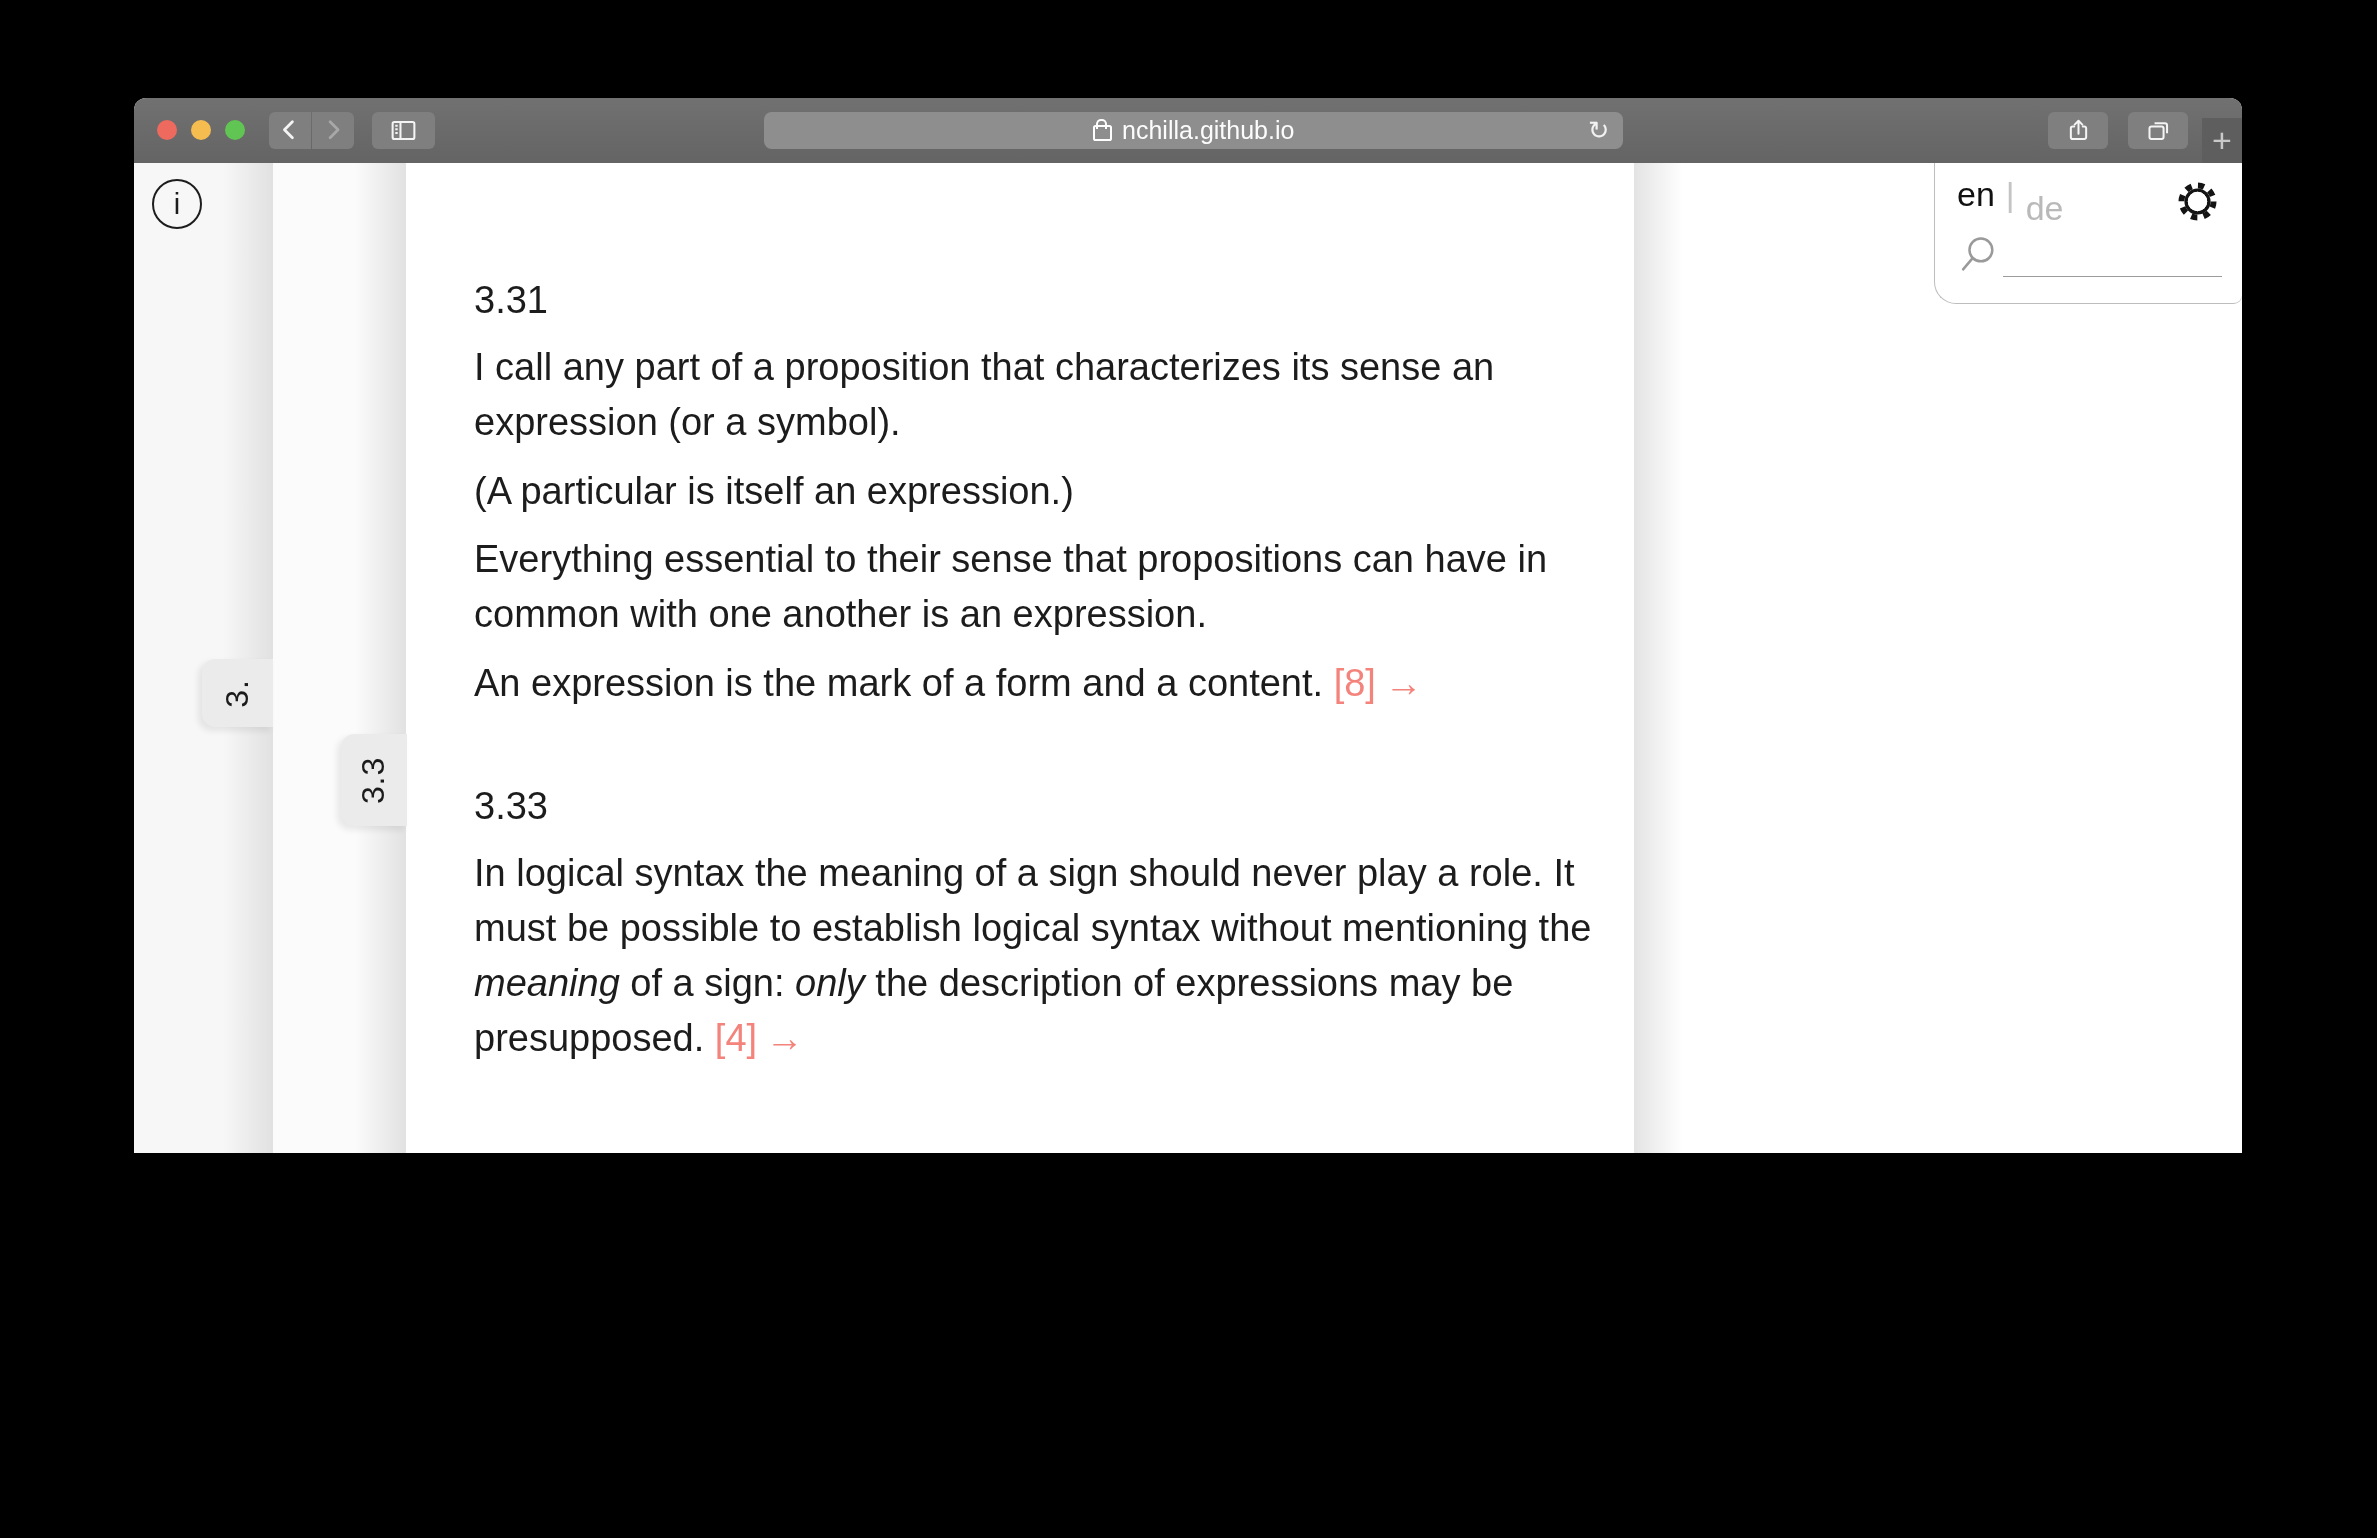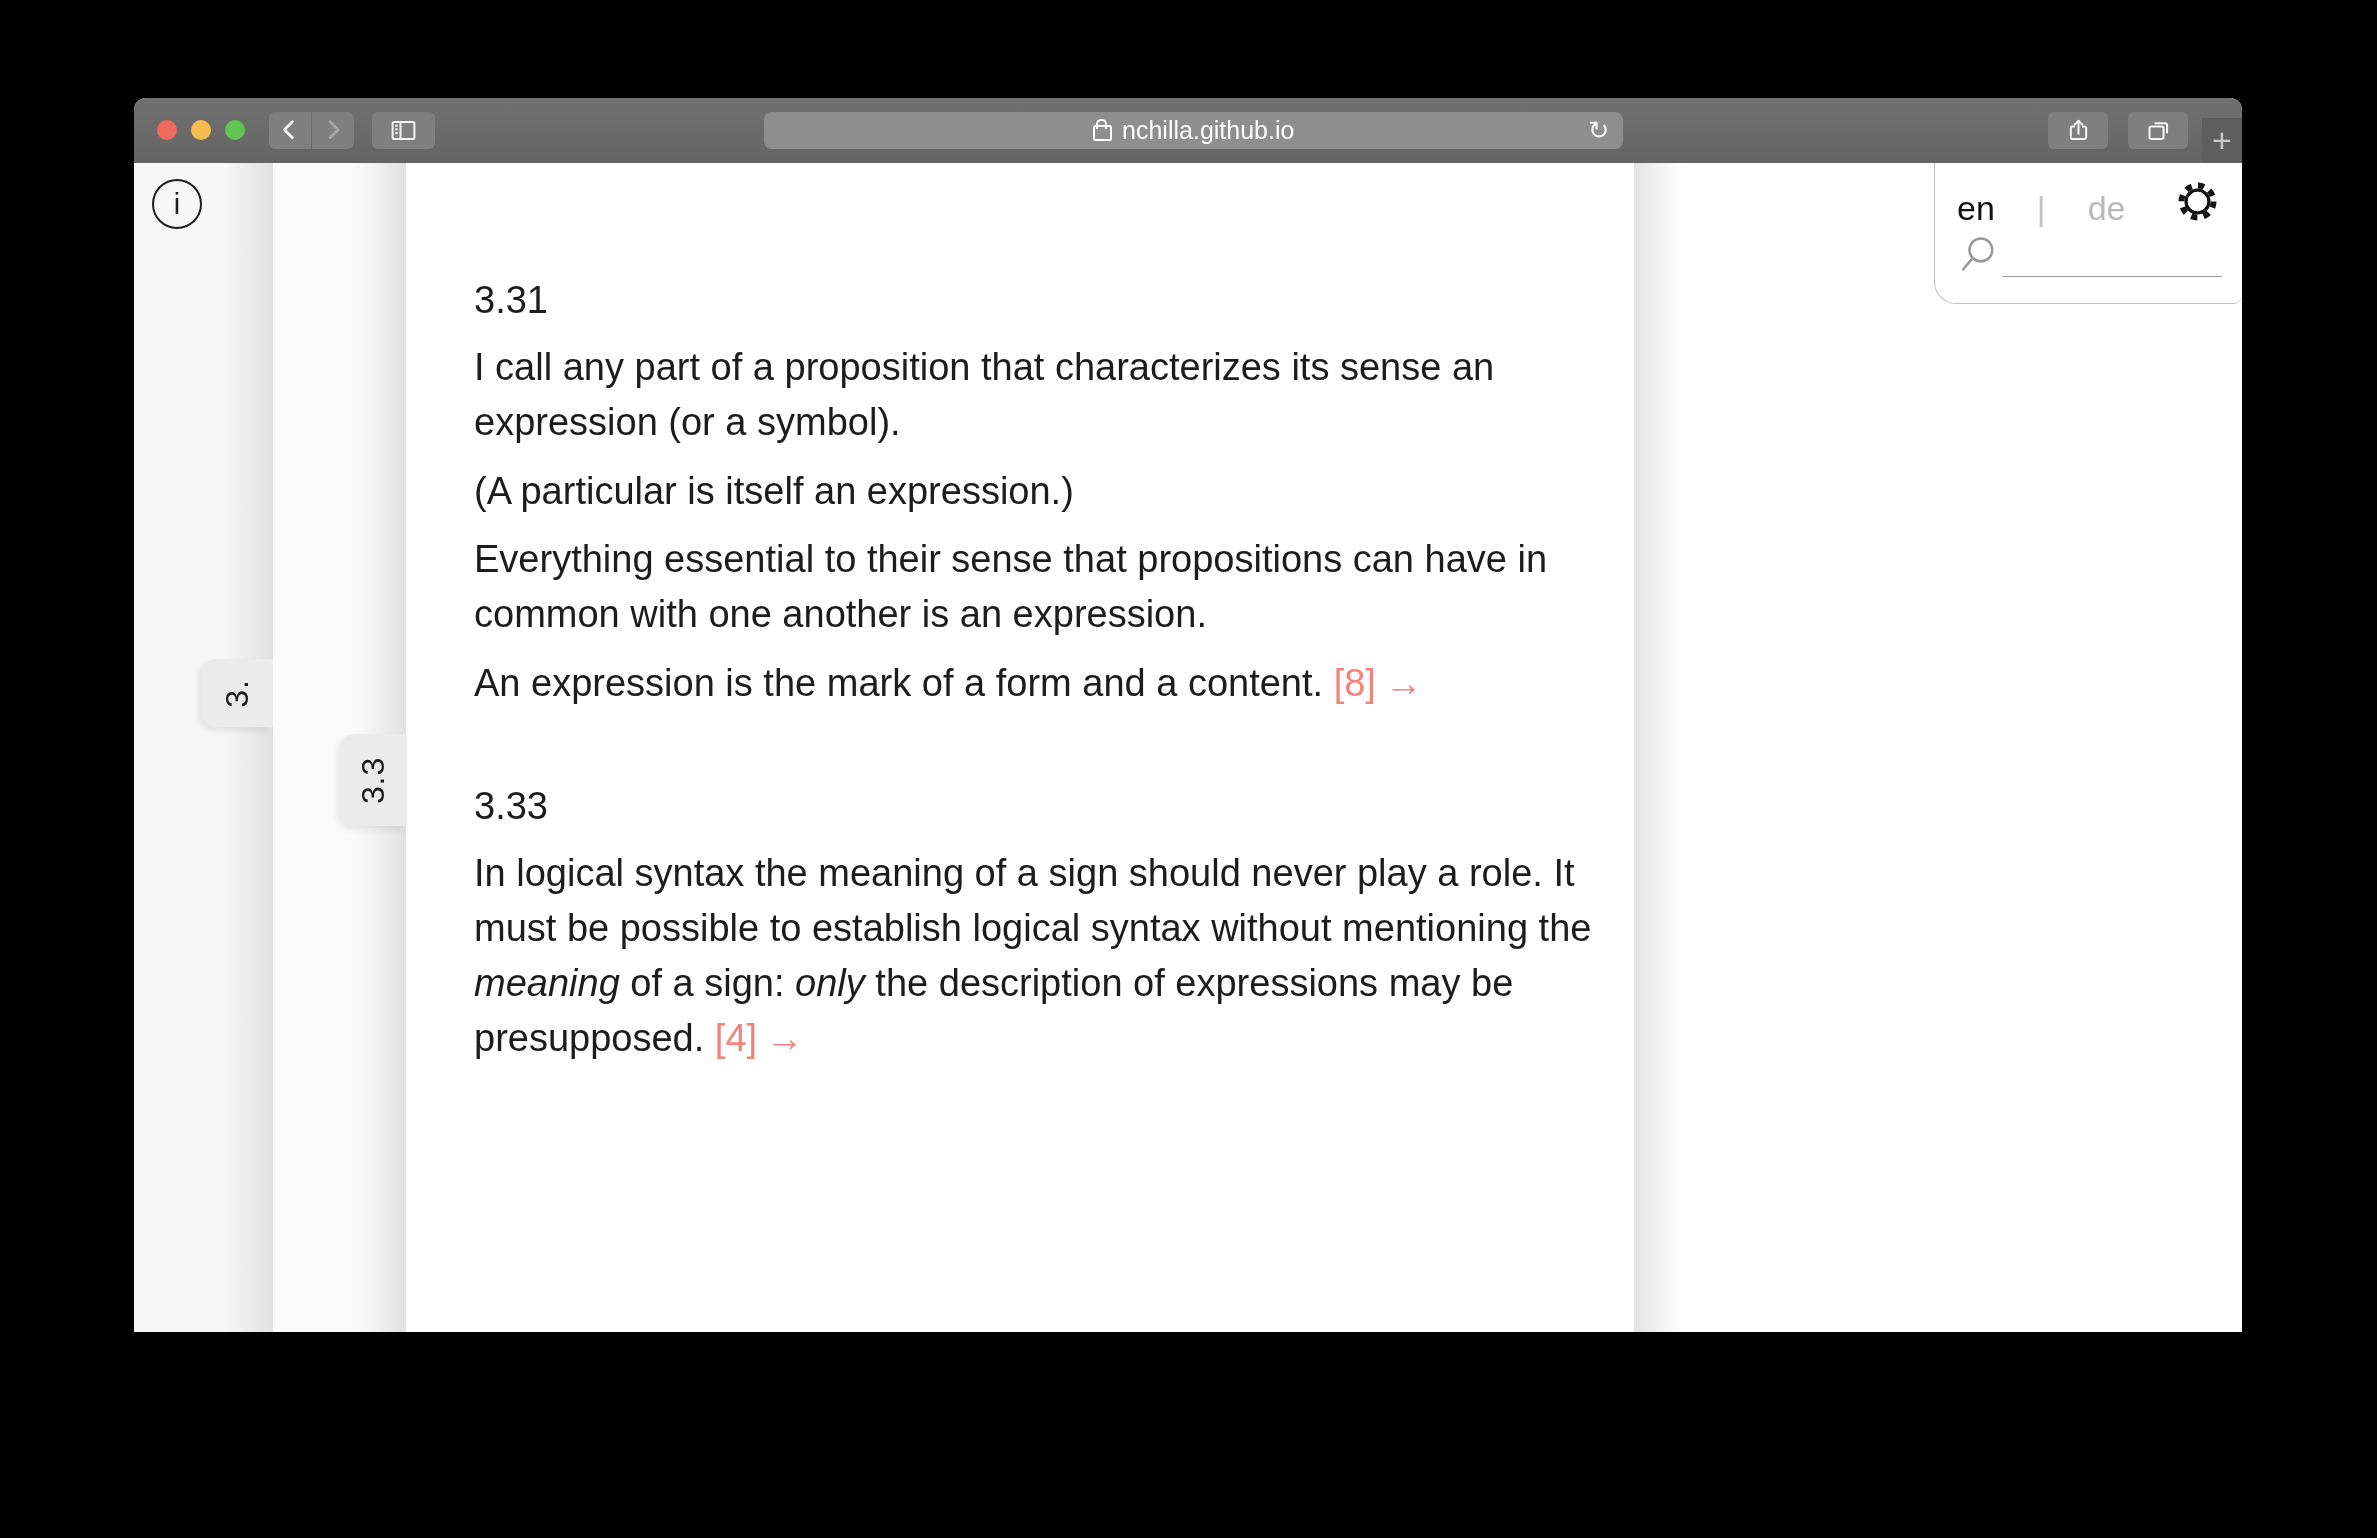--- a/index.html
+++ b/index.html
@@ -1,16 +1,16 @@
 <!DOCTYPE html>
 <html style="--accent: #F4837C;font-size:13.6px"><head>
 <meta charset="utf-8">
 <style>
   html,body{margin:0;padding:0;background:#000;}
-  .stage{position:relative;width:2377px;height:1332px;background:#000;overflow:hidden;
+  .stage{position:relative;width:2377px;height:1153px;background:#000;overflow:hidden;
          font-family:"Liberation Sans",sans-serif;}
   
   .window{position:absolute;left:134px;top:98px;width:2108px;height:1330px;
           border-radius:12px 12px 10.2px 10.2px;overflow:hidden;background:#fff;}
   .titlebar{position:absolute;left:0;top:0;right:0;height:65px;
             background:linear-gradient(#717171,#646464);border-bottom:0.9px solid #4c4c4c;}
   .traffic{position:absolute;left:23px;top:22px;display:flex;gap:13.6px;}
   .traffic .dot{width:20.4px;height:20.4px;border-radius:50%;}
   .tb-btn{position:absolute;top:13.6px;height:37px;background:#7f7f7f;border-radius:6px;
           display:flex;align-items:center;justify-content:center;}
@@ -45,21 +45,21 @@
   .stack-tab{position:absolute;display:flex;align-items:center;justify-content:center;
              background:#ebebeb;border-radius:13.6px 0 0 13.6px;color:#1b1b1b;
              box-shadow:-3.4px 3.4px 6px rgba(0,0,0,0.08);}
   .stack-tab .vlabel{transform:rotate(-90deg);font-size:32px;letter-spacing:0.9px;white-space:nowrap;}
   .stack-tab.t0{left:68px;top:496px;width:71px;height:68px;}
   .stack-tab.t1{left:207px;top:571px;width:66px;height:92px;}
   
   .lang-panel{position:absolute;top:0;right:0;width:307px;height:140px;background:#fff;z-index:6;
               border-left:1.7px solid #bdbdbd;border-bottom:1.7px solid #bdbdbd;border-radius:0 0 8.5px 22px;}
   .lang-row{display:flex;align-items:center;justify-content:space-between;padding:12px 20.4px 0 22px;}
-  .lang-switch{font-size:34px;display:flex;align-items:flex-end;gap:31px;}
+  .lang-switch{font-size:34px;display:flex;align-items:flex-start;}
   .lang-active{color:#111;}
   .lang-sep{color:#c4c4c4;padding:0 11px;}
   .lang-inactive{color:#b9b9b9;margin-top:14px;}
   .search-row{display:flex;align-items:flex-end;padding:5.1px 0 0 22px;}
   .search-input{width:215px;border:none;outline:none;border-bottom:1.7px solid #9c9c9c;
                 height:32px;margin-left:5.1px;font-size:25.5px;background:transparent;}
   
   .page-text{padding:110px 41px 0 68px;font-family:Liberation Sans, sans-serif;
              font-size:38px;line-height:55px;color:#1c1c1c;}
   section.prop{margin-top:68px;}

